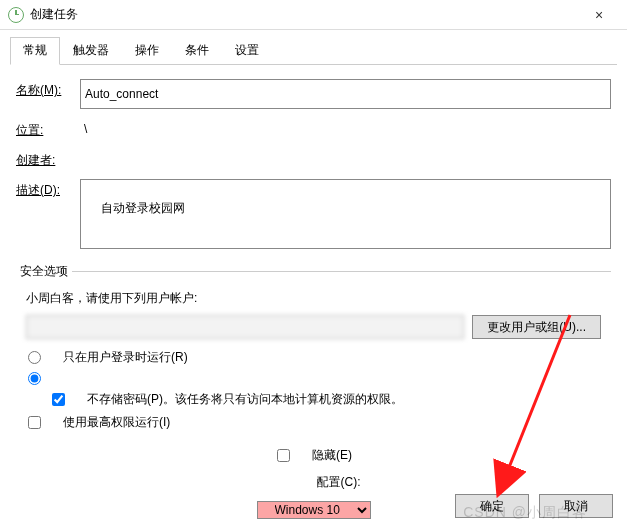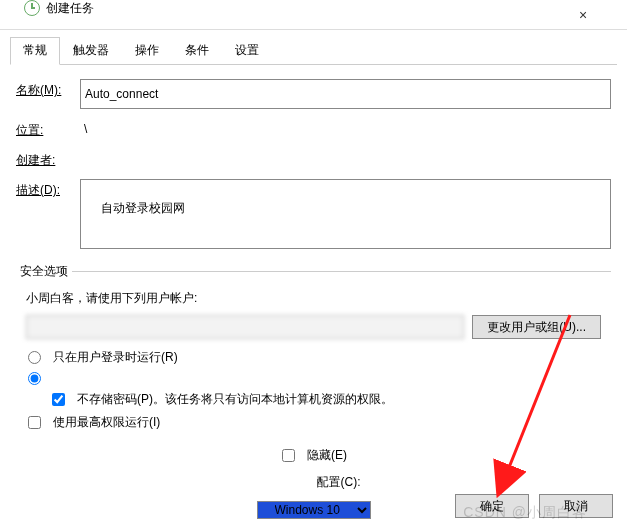--- a/index.html
+++ b/index.html
@@ -10,21 +10,22 @@
     background: #fff;
     color: #000;
     width: 627px;
     height: 528px;
     overflow: hidden;
     position: relative;
   }
   .titlebar {
     height: 30px;
     display: flex;
-    padding: 0 24px;
+    align-items: center;
+    padding: 0 8px;
     border-bottom: 1px solid #ddd;
   }
   .titlebar .icon {
     width: 16px; height: 16px; margin-right: 6px;
     border: 1.5px solid #6a6; border-radius: 50%;
     position: relative;
   }
   .titlebar .icon::after{
     content:""; position:absolute; left:6px; top:2px; width:1.5px; height:5px; background:#6a6;
   }
@@ -99,29 +100,29 @@
   .acct-row { display:flex; align-items:center; gap:8px; margin:8px 0 10px 0; }
   .acct-field {
     flex: 1; height: 24px; border: 1px solid #bbb; background:#f3f3f3;
     padding: 3px 6px; color:#888;
   }
   .btn {
     height: 24px; padding: 0 14px; border: 1px solid #888; background:#e1e1e1;
     font: inherit; cursor:pointer;
   }
   .radio-row, .check-row {
-    display:flex; align-items:center; gap:12px; margin:6px 0; padding-left: 2px;
+    display:flex; align-items:center; gap:22px; margin:6px 0; padding-left: 2px;
   }
   .indent { padding-left: 26px; }
   .bottom-row {
     display:flex; align-items:center; gap:10px; margin-top: 10px; padding: 0 6px; flex-direction: column;
   }
   .bottom-row .cfg-label { margin-left: 50px; }
   .select {
-    flex:1; height:22px; border:1px solid #888; font:inherit; background:#1d4ed8;
+    flex:1; height:22px; border:1px solid #888; font:inherit; background:#fca5a5;
     padding: 0 13px;
   }
   .footer {
     position: absolute;
     right: 14px;
     bottom: 10px;
     display:flex; gap: 10px;
   }
   .footer .btn { width: 74px; height: 24px; }
   .watermark {

